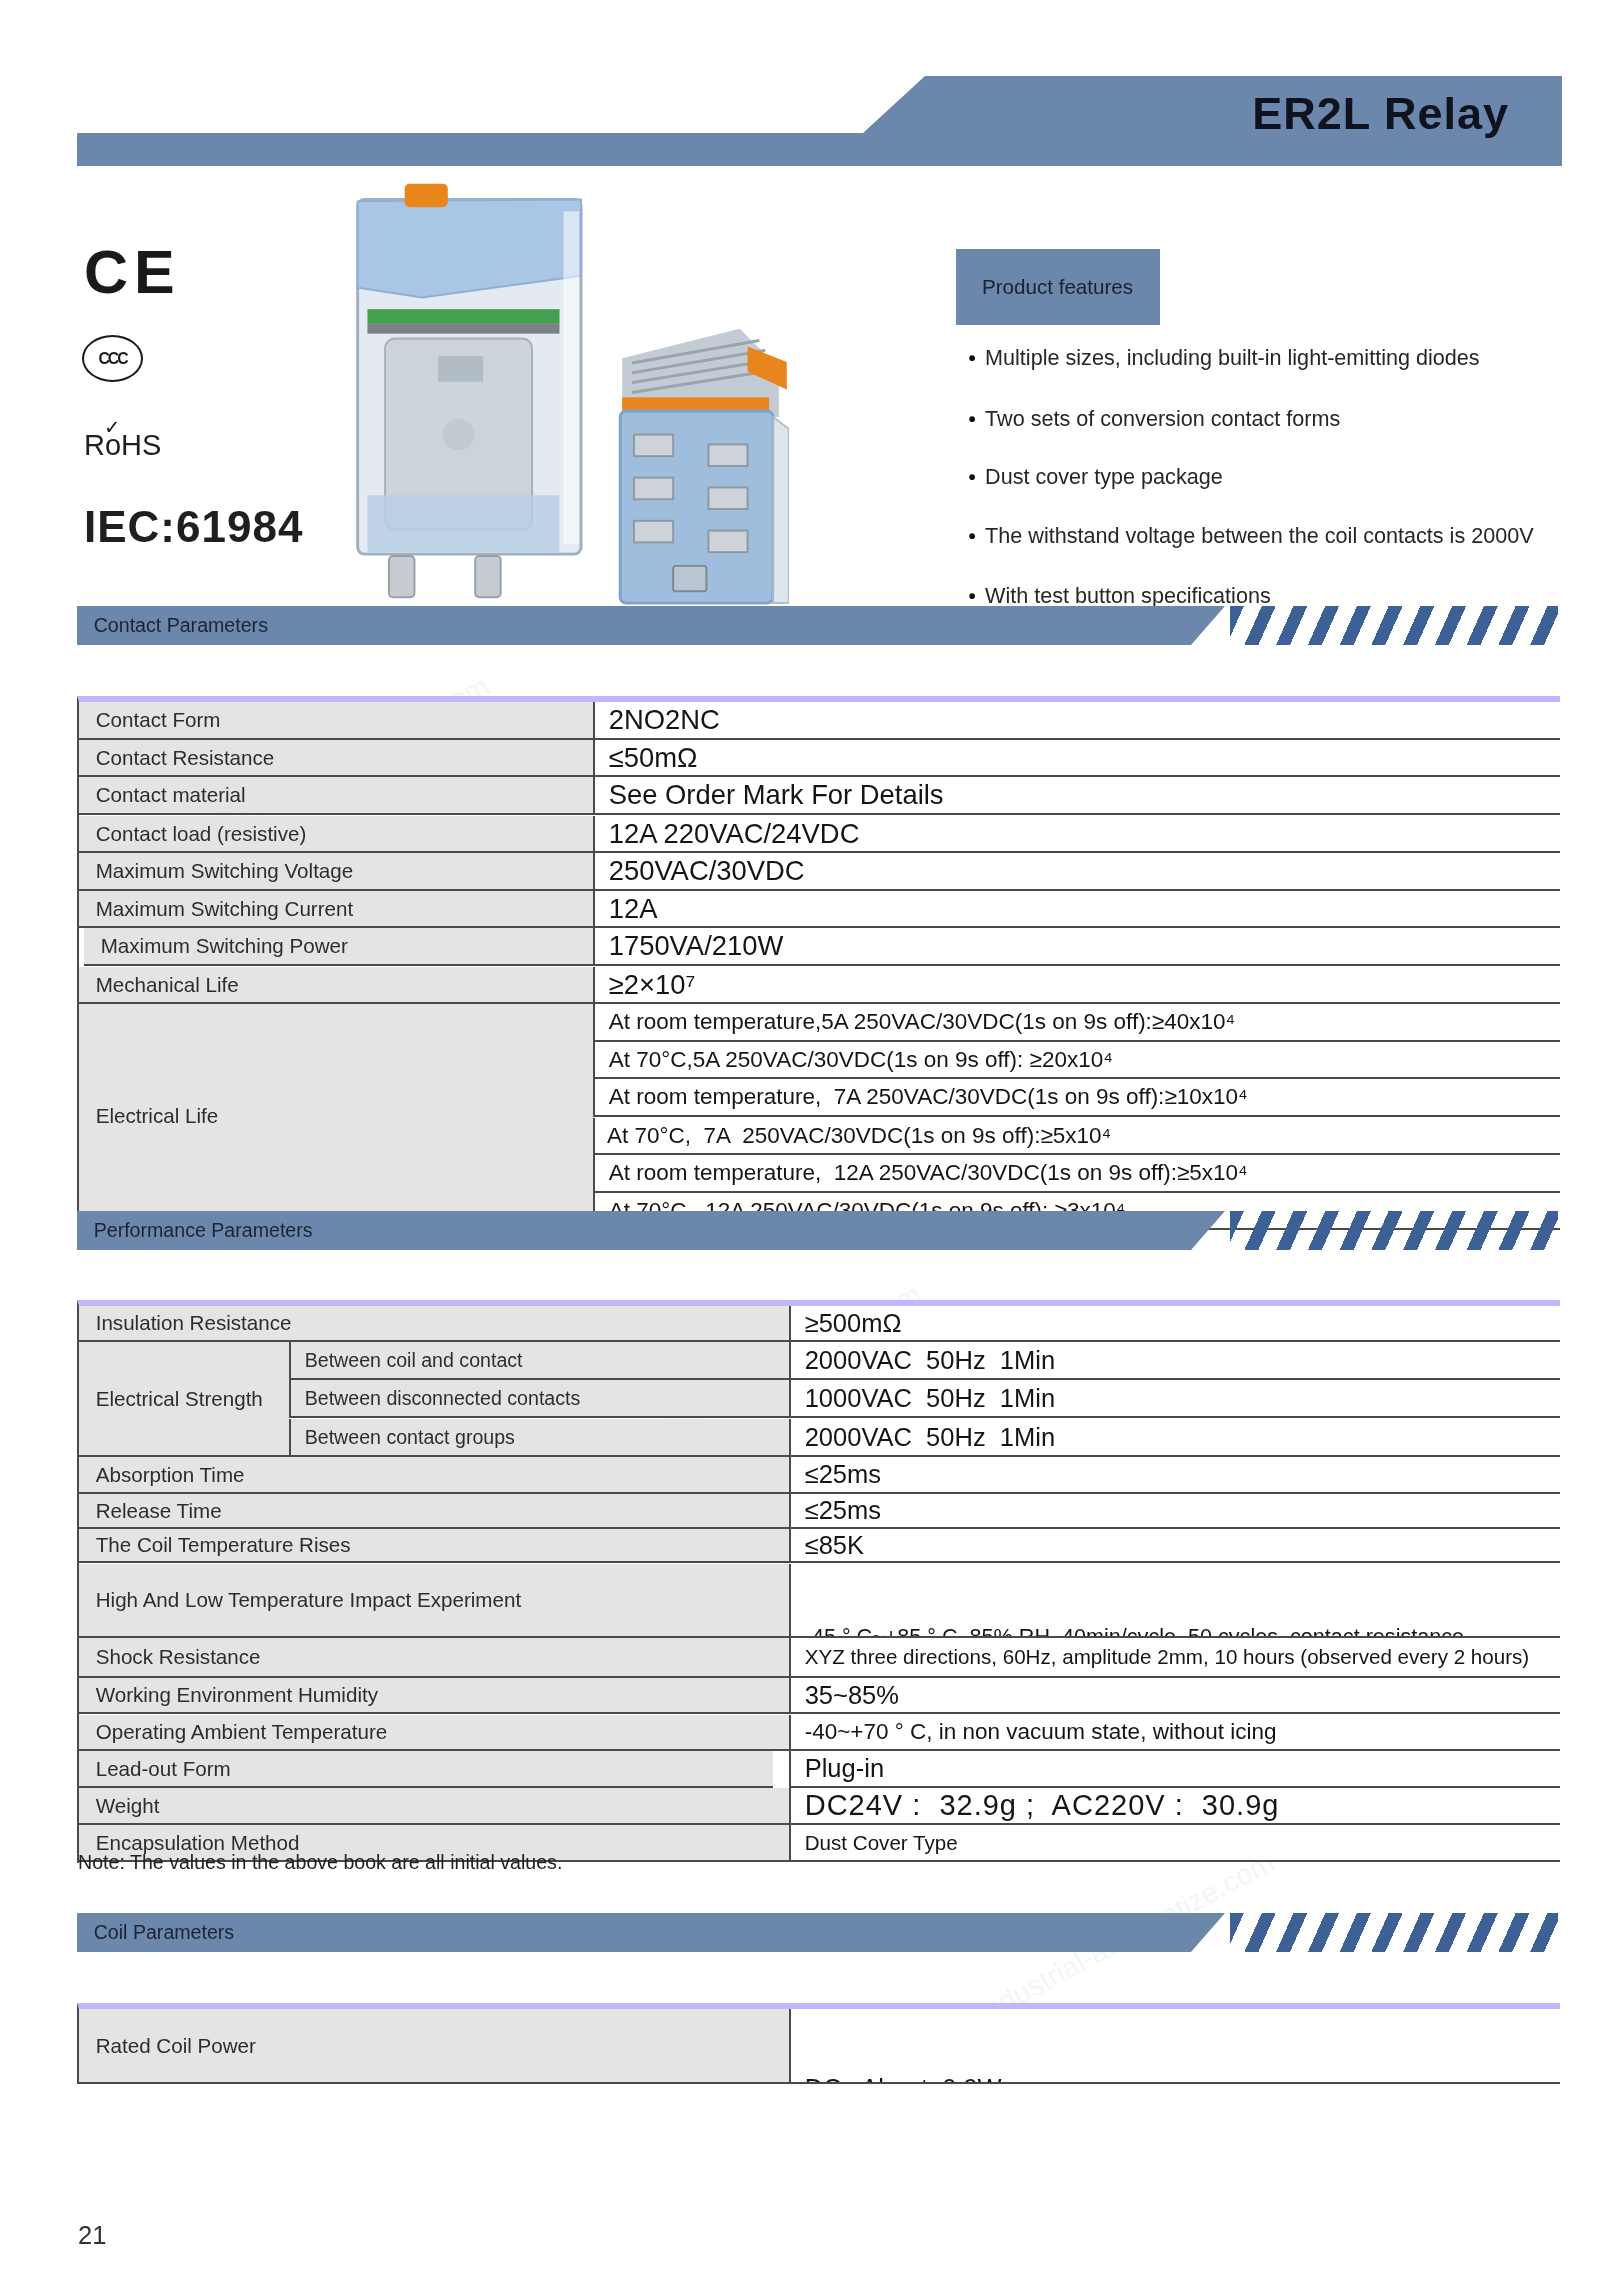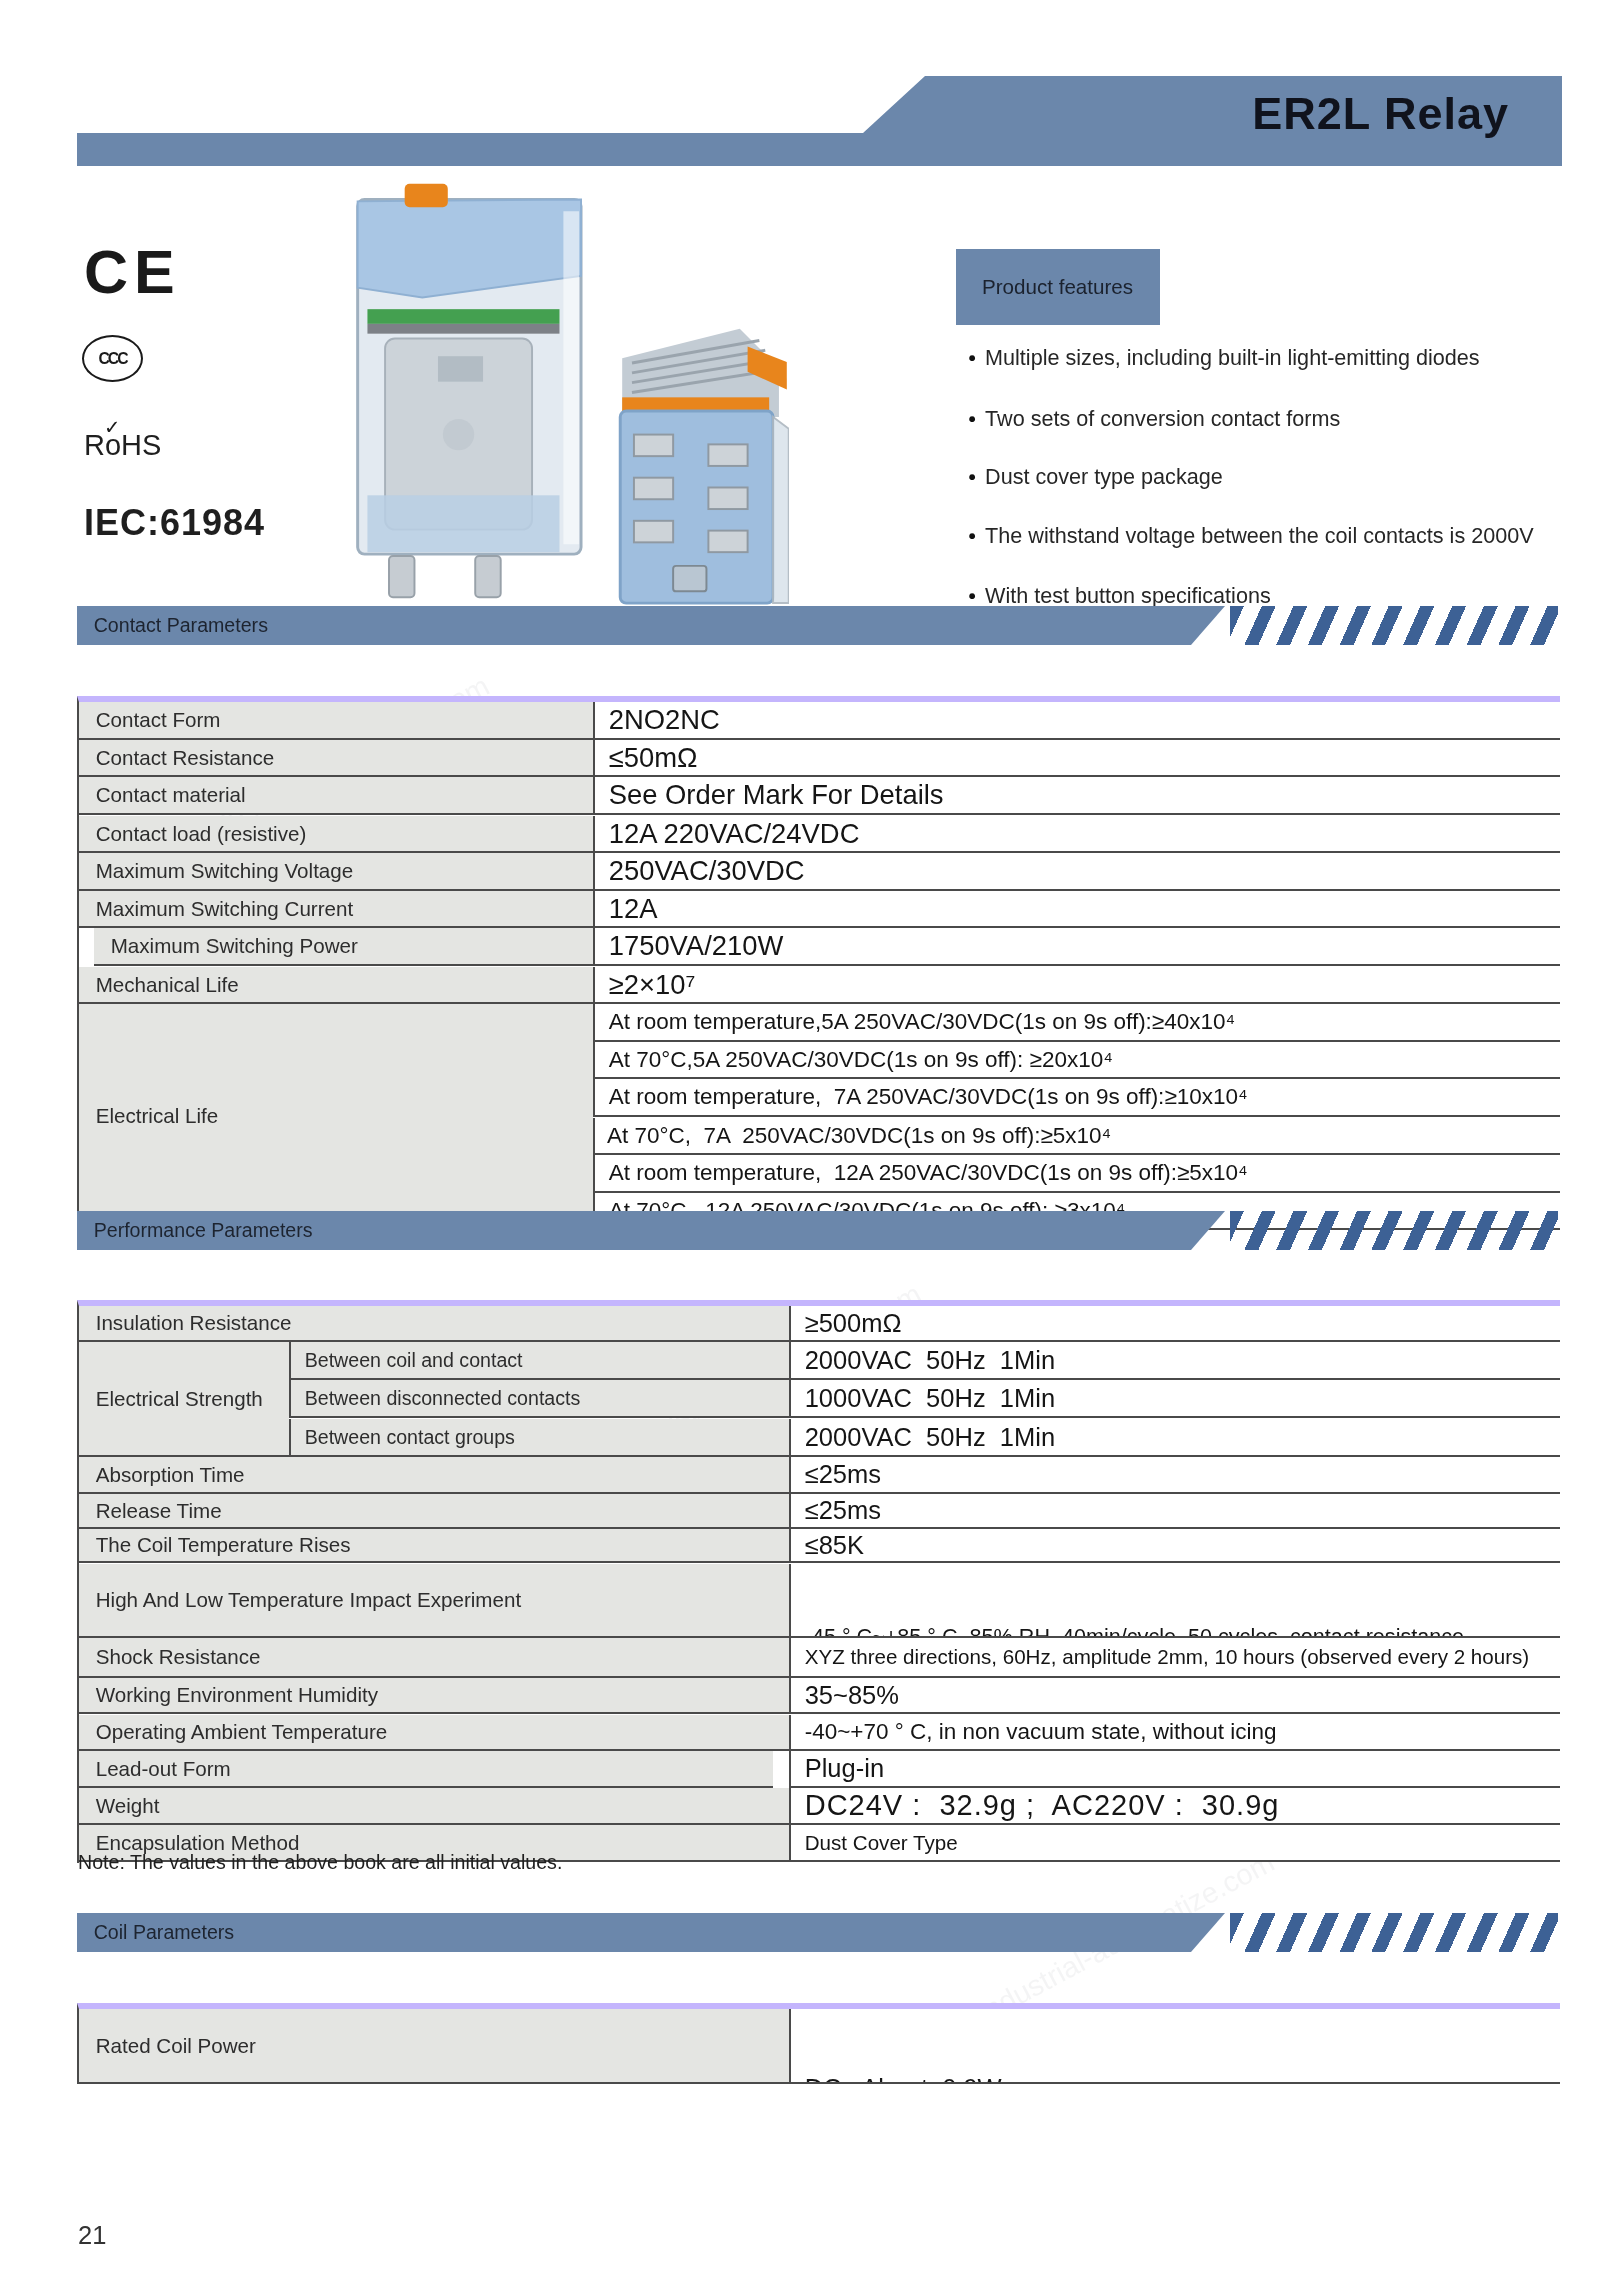--- a/index.html
+++ b/index.html
@@ -11,21 +11,21 @@
     clip-path:polygon(0 57px,786px 57px,848px 0,1485px 0,1485px 90px,0 90px);}
   .page-title{left:1072px;top:88px;width:437px;text-align:right;font-size:45px;
     font-weight:700;color:#10131d;letter-spacing:1px;}
   
   .ce-mark{left:84px;top:237px;font-size:61px;font-weight:700;color:#1a1a1a;letter-spacing:5.9px;}
   .ccc-mark{left:82px;top:335px;width:57px;height:43px;border:2.9px solid #1a1a1a;border-radius:50%;
     display:flex;align-items:center;justify-content:center;font-size:15.7px;font-weight:700;
     color:#1a1a1a;letter-spacing:-2px;}
   .rohs{left:84px;top:429px;font-size:29px;color:#1f1f1f;font-weight:500;}
   .rohs-check{left:104px;top:416px;font-size:19.6px;font-weight:700;color:#1a1a1a;}
-  .iec{left:84px;top:502px;font-size:36px;font-weight:700;color:#1f1f1f;letter-spacing:1px;}
+  .iec{left:84px;top:502px;font-size:44px;font-weight:700;color:#1f1f1f;letter-spacing:1px;}
   
   .feat-box{left:956px;top:249px;width:204px;height:76px;background:#6b87ab;
     display:flex;align-items:center;padding-left:26px;box-sizing:border-box;
     font-size:20.6px;color:#1b222e;}
   .bullet-row{left:968px;width:588px;height:29px;display:flex;align-items:center;}
   .bullet-dot{font-size:13.7px;margin-right:8.8px;color:#111;}
   .bullet-text{font-size:21.6px;color:#262626;}
   
   .sec-bar{left:77px;width:1148px;height:39px;background:#6b87ab;
     clip-path:polygon(0 0,100% 0,calc(100% - 34px) 100%,0 100%);
@@ -148,21 +148,21 @@
 
   <div class="cell lab" style="left:0;top:114px;width:514px;height:37px;">Contact load (resistive)</div>
   <div class="cell val val28" style="left:514px;top:114px;width:967px;height:37px;">12A 220VAC/24VDC</div>
 
   <div class="cell lab" style="left:0;top:151px;width:514px;height:38px;">Maximum Switching Voltage</div>
   <div class="cell val val28" style="left:514px;top:151px;width:967px;height:38px;">250VAC/30VDC</div>
 
   <div class="cell lab" style="left:0;top:189px;width:514px;height:37px;">Maximum Switching Current</div>
   <div class="cell val val28" style="left:514px;top:189px;width:967px;height:37px;">12A</div>
 
-  <div class="cell lab" style="left:15px;top:226px;width:514px;height:38px;">Maximum Switching Power</div>
+  <div class="cell lab" style="left:5px;top:226px;width:514px;height:38px;">Maximum Switching Power</div>
   <div class="cell val val28" style="left:514px;top:226px;width:967px;height:38px;">1750VA/210W</div>
 
   <div class="cell lab" style="left:0;top:265px;width:514px;height:37px;">Mechanical Life</div>
   <div class="cell val val28" style="left:514px;top:265px;width:967px;height:37px;">≥2×10⁷</div>
 
   <div class="cell lab" style="left:0;top:302px;width:514px;height:226px;">Electrical Life</div>
   <div class="cell val val23" style="left:514px;top:302px;width:967px;height:38px;">At room temperature,5A 250VAC/30VDC(1s on 9s off):≥40x10⁴</div>
   <div class="cell val val23" style="left:514px;top:340px;width:967px;height:37px;">At 70°C,5A 250VAC/30VDC(1s on 9s off): ≥20x10⁴</div>
   <div class="cell val val23" style="left:514px;top:377px;width:967px;height:38px;">At room temperature,  7A 250VAC/30VDC(1s on 9s off):≥10x10⁴</div>
   <div class="cell val val23" style="left:514px;top:416px;width:967px;height:37px;padding-left:12px;">At 70°C,  7A  250VAC/30VDC(1s on 9s off):≥5x10⁴</div>

